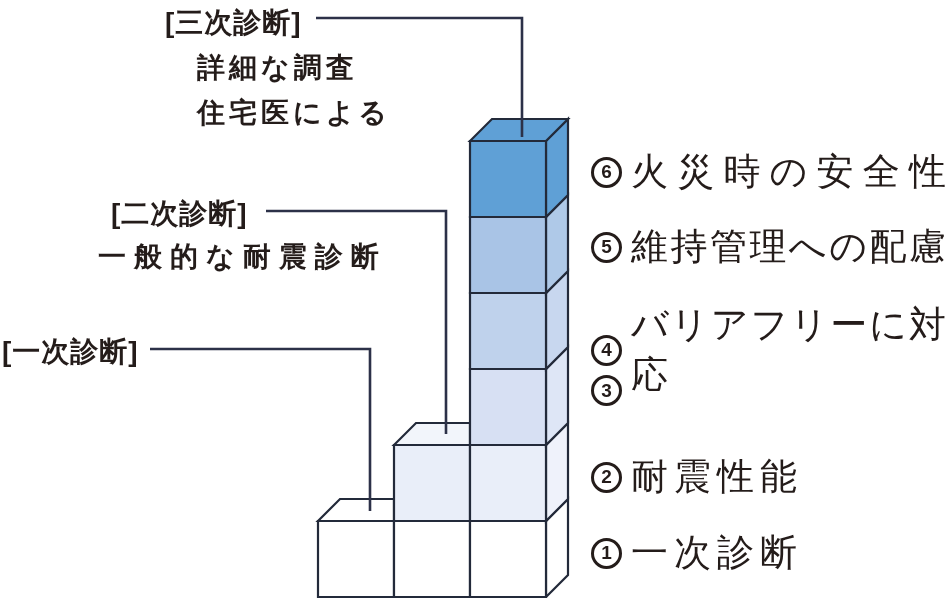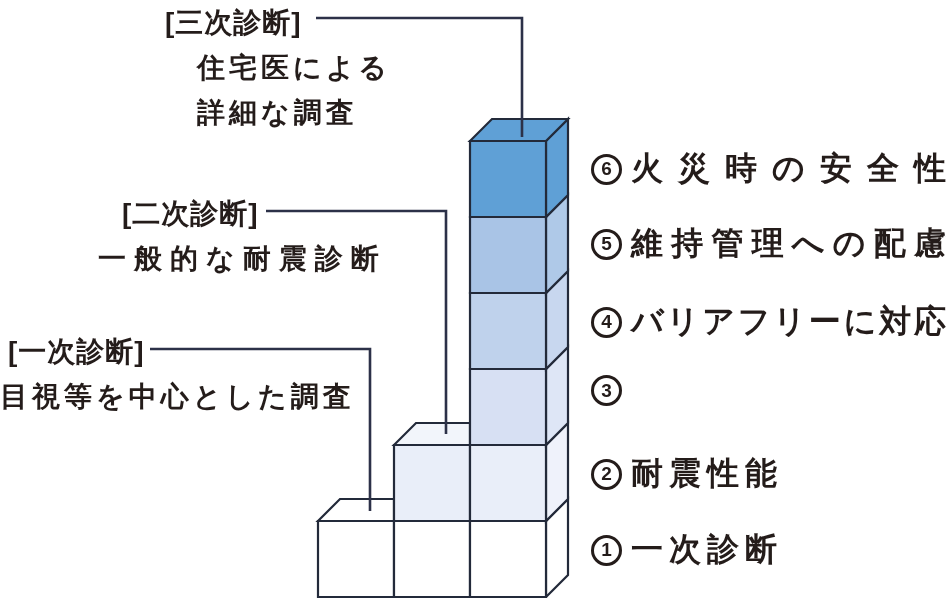--- a/index.html
+++ b/index.html
@@ -19,34 +19,34 @@
   .cube{stroke:var(--outline);stroke-width:2.2;stroke-linejoin:miter;}
   .leader{fill:none;stroke:var(--leader);stroke-width:2.6;stroke-linecap:butt;}
 
   
   .dx{position:absolute;font-weight:bold;line-height:45px;white-space:nowrap;}
   .dx-title{font-size:28px;letter-spacing:1px;}
   .dx-line{font-size:28px;letter-spacing:4px;}
   .dx-tertiary{left:165px;top:0;}
   .dx-tertiary .dx-line{margin-left:32px;}
   .dx-secondary{left:98px;top:191px;}
-  .dx-secondary .dx-title{margin-left:24px;}
-  .dx-secondary .dx-line{letter-spacing:8px;}
+  .dx-secondary .dx-title{margin-left:13px;}
+  .dx-secondary .dx-line{letter-spacing:8px;font-family:Liberation Mono, monospace;}
   .dx-primary{left:0;top:329px;}
-  .dx-primary .dx-title{margin-left:8px;}
+  .dx-primary .dx-title{margin-left:2px;}
 
   
   .perf-item{position:absolute;left:591px;display:flex;align-items:center;}
   .perf-num{
     box-sizing:border-box;width:31px;height:31px;margin-right:9px;flex:0 0 auto;
     border:3px solid var(--text);border-radius:50%;
     display:flex;align-items:center;justify-content:center;
     font-size:19px;font-weight:bold;
   }
-  .perf-label{font-size:32px;font-weight:bold;letter-spacing:1px;white-space:nowrap;}
+  .perf-label{font-size:37px;font-weight:normal;letter-spacing:1px;white-space:nowrap;}
   .perf-label.justify{
     width:315px;white-space:normal;
     text-align:justify;text-align-last:justify;letter-spacing:0;
   }
   .perf-label.compact{letter-spacing:6px;}
 </style>
 </head>
 <body>
 
 <div class="stage">
@@ -74,32 +74,31 @@
     <polygon class="cube" points="470,141 492,119 568,119 546,141" fill="#5fa0d6"></polygon>
     <polygon class="cube" points="470,141 546,141 546,217 470,217" fill="#5fa0d6"></polygon>
 
     <polyline class="leader" points="316,18 522,18 522,137"></polyline>
     <polyline class="leader" points="266,211 446,211 446,434"></polyline>
     <polyline class="leader" points="150,349 370,349 370,511"></polyline>
   </svg>
 
   <div class="dx dx-tertiary">
     <div class="dx-title">[三次診断]</div>
+    <div class="dx-line">詳細な調査</div>
     <div class="dx-line">住宅医による</div>
-    <div class="dx-line">詳細な調査</div>
   </div>
 
   <div class="dx dx-secondary">
     <div class="dx-title">[二次診断]</div>
     <div class="dx-line">一般的な耐震診断</div>
   </div>
 
   <div class="dx dx-primary">
     <div class="dx-title">[一次診断]</div>
-    <div class="dx-line">目視等を中心とした調査</div>
   </div>
 
   <div class="perf-item" style="top:147px">
     <span class="perf-num">6</span>
     <span class="perf-label justify">火災時の安全性</span>
   </div>
   <div class="perf-item" style="top:222px">
     <span class="perf-num">5</span>
     <span class="perf-label justify">維持管理への配慮</span>
   </div>

